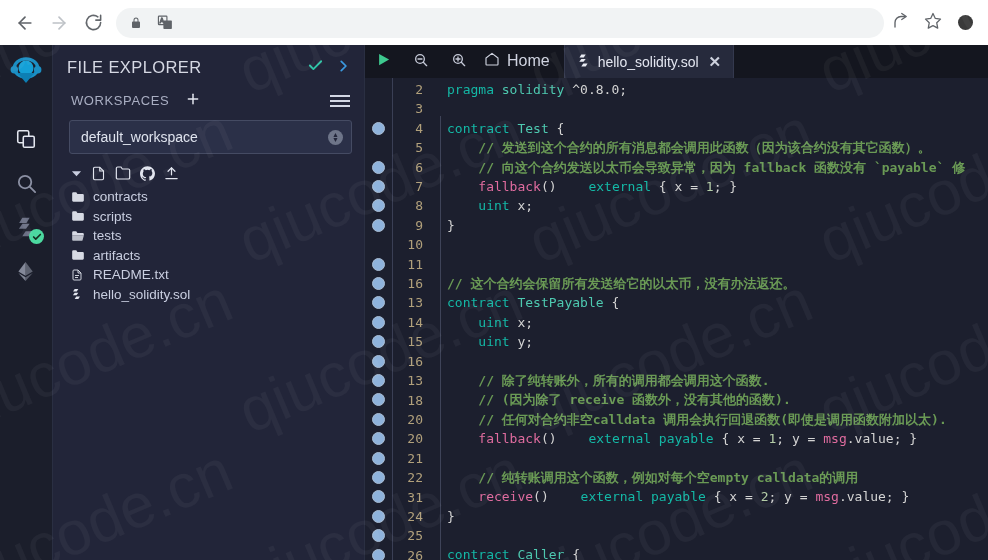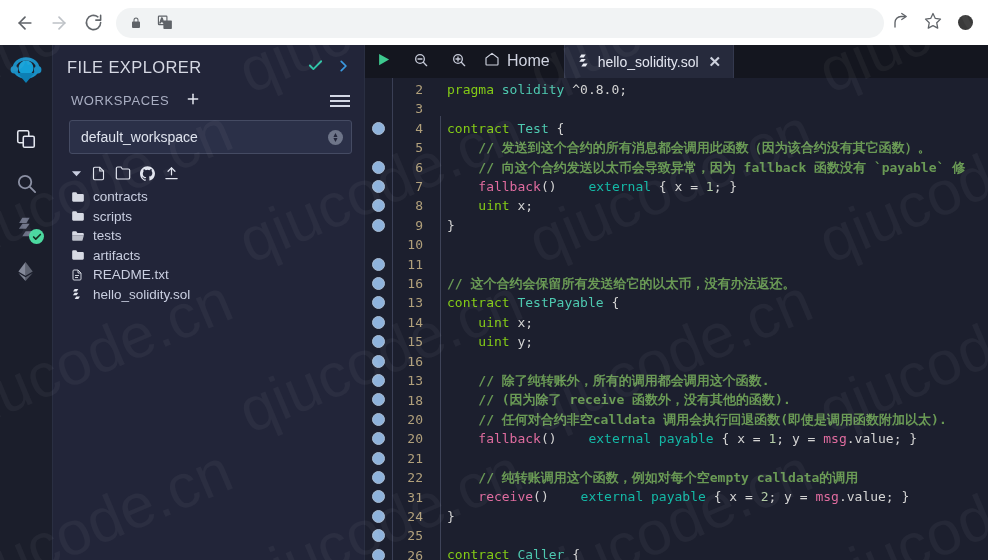--- a/index.html
+++ b/index.html
@@ -225,21 +225,21 @@
     font-family: "DejaVu Sans Mono", monospace;
     font-size: 13px;
     line-height: 19.4px;
     white-space: pre;
     overflow: hidden;
     color: #d4d4d4;
   }
   .code-lines .ln { height: 19.4px; }
 
   
-  .t-kw   { color: #84cc16; margin-top: 20px; }
+  .t-kw   { color: #14b8a6; margin-top: 20px; }
   .t-type { color: #4ec9b0; }
   .t-cm   { color: #6a9a55; font-weight: bold; }
   .t-fn   { color: #e06c9f; }
   .t-mod  { color: #14b8a6; margin-left: 24px; }
   .t-num  { color: #b5cea8; }
   .t-pl   { color: #d4d4d4; }
 
   
   .watermark {
     position: absolute; inset: 0;

